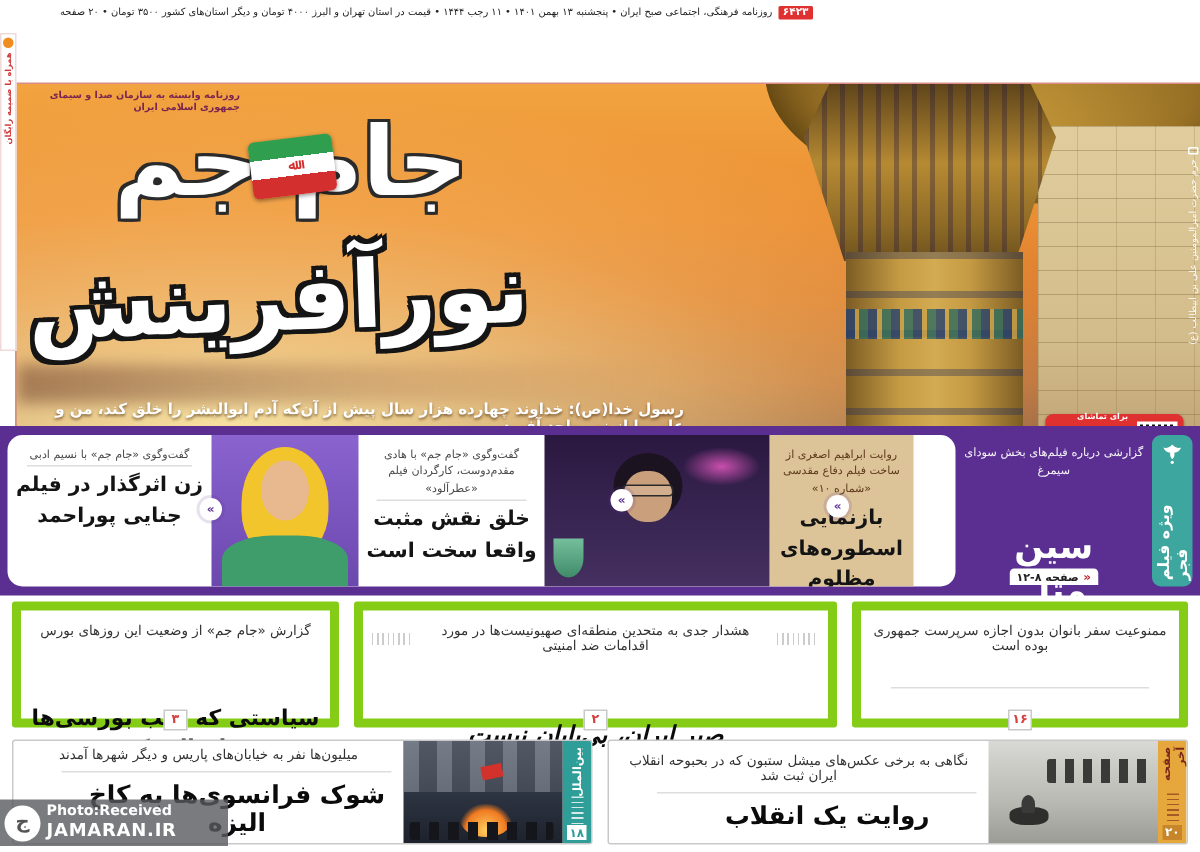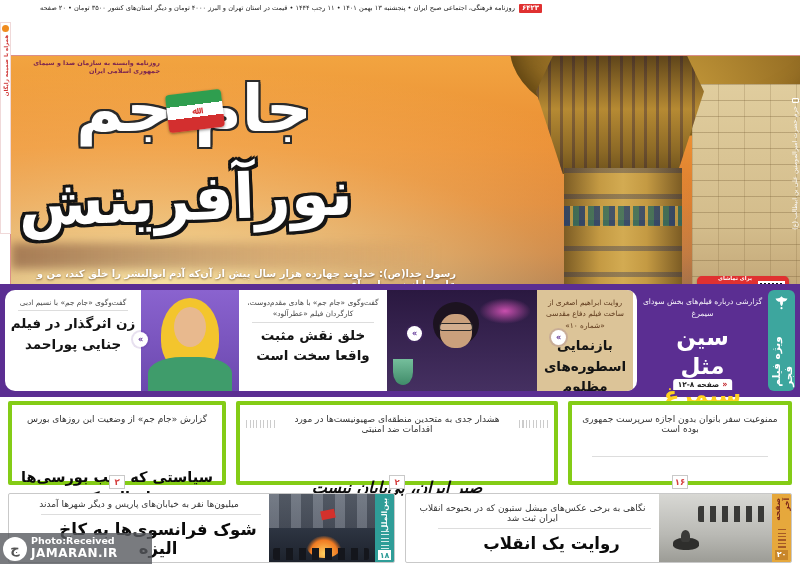--- a/index.html
+++ b/index.html
@@ -80,51 +80,51 @@
   .feat-white{width:632px;background:#fff;border-radius:10px;display:flex;direction:ltr;overflow:hidden;position:relative;flex:0 0 auto;}
   .ftext{display:flex;flex-direction:column;align-items:center;justify-content:flex-start;padding:7px 5px;direction:rtl;text-align:center;}
   .ftext .kick{font-size:7.4px;color:#4a4a4a;line-height:1.55;}
   .ftext .fdiv{width:88%;height:1px;background:#ddd;margin:2px 0;}
   .ftext .head{font-size:13.5px;font-weight:bold;color:#141414;line-height:1.5;}
   .ftA{width:136px;}
   .fphotoA{width:98px;flex:0 0 auto;background:linear-gradient(180deg,#8a63cf,#6b48ae);position:relative;overflow:hidden;}
   .fphotoA .scarf{position:absolute;left:50%;top:8px;transform:translateX(-50%);width:58px;height:74px;border-radius:50% 50% 42% 42%;background:#f3c52d;}
   .fphotoA .face{position:absolute;left:50%;top:17px;transform:translateX(-50%);width:32px;height:40px;border-radius:50%;background:#e8b98e;}
   .fphotoA .dress{position:absolute;left:50%;bottom:-6px;transform:translateX(-50%);width:84px;height:40px;border-radius:40% 40% 0 0;background:#3f9c6b;}
-  .ftB{width:148px;}
+  .ftB{width:124px;}
   .fphotoB{width:150px;flex:0 0 auto;background:linear-gradient(180deg,#2a1840,#453061);position:relative;overflow:hidden;}
   .fphotoB .glow{position:absolute;right:6px;top:8px;width:52px;height:26px;background:radial-gradient(ellipse,#c94fae,transparent 70%);}
   .fphotoB .hair{position:absolute;left:46px;top:12px;width:46px;height:44px;border-radius:50%;background:#1c1320;}
   .fphotoB .faceB{position:absolute;left:53px;top:24px;width:32px;height:34px;border-radius:45%;background:#caa07c;}
   .fphotoB .glasses{position:absolute;left:52px;top:33px;width:34px;height:8px;border:1.5px solid #2a2a2a;border-radius:3px;background:rgba(255,255,255,.15);}
   .fphotoB .flask{position:absolute;left:6px;bottom:6px;width:20px;height:26px;border-radius:0 0 50% 50%;background:linear-gradient(180deg,#7fd9a8,#3f9c6b);opacity:.85;}
   .ftC{width:96px;background:#dcc498;}
   .ftC .kick{color:#5f3a1c;}
   .fphotoC{flex:1;background:linear-gradient(180deg,#70755c,#55584a);position:relative;overflow:hidden;}
   .fphotoC .man{position:absolute;left:50%;top:10px;transform:translateX(-50%);width:40px;height:70px;border-radius:40% 40% 10% 10%;background:#3c3a35;}
   .fphotoC .faceC{position:absolute;left:50%;top:14px;transform:translateX(-50%);width:22px;height:24px;border-radius:50%;background:#b78a63;}
   .badge-circle{position:absolute;width:15px;height:15px;border-radius:50%;background:#fff;color:#5b2e92;
         font-size:8px;font-weight:bold;display:flex;align-items:center;justify-content:center;box-shadow:0 0 0 2px rgba(91,46,146,.15);}
   .bc1{left:128px;top:42px;} .bc2{left:402px;top:36px;} .bc3{left:546px;top:40px;}
   .feat-simorgh{flex:1;display:flex;flex-direction:column;align-items:center;justify-content:flex-start;
-        color:#fff;direction:rtl;text-align:center;padding-top:6px;position:relative;}
+        color:#fff;direction:rtl;text-align:center;padding-top:6px;position:relative;gap:28px;}
   .feat-simorgh .kick{font-size:7.6px;line-height:1.6;opacity:.95;}
   .feat-simorgh .big{font-size:23px;font-weight:bold;line-height:1.25;margin-top:3px;}
   .feat-simorgh .big .yellow{color:#ffd21f;margin-top:15px;}
   .fs-badge{position:absolute;bottom:1px;left:50%;transform:translateX(-50%);background:#fff;border-radius:3px 3px 0 0;
         padding:1px 5px;display:flex;direction:rtl;align-items:center;gap:3px;white-space:nowrap;}
   .fs-badge .chev{color:#c2262b;font-size:8px;font-weight:bold;}
   .fs-badge .lbl{font-size:7.4px;font-weight:bold;color:#222;}
   .feat-ribbon{width:27px;flex:0 0 auto;background:#3da69e;border-radius:6px;display:flex;flex-direction:column;
         align-items:center;padding:5px 0 4px;color:#fff;}
   .feat-ribbon svg{width:17px;height:17px;margin-bottom:4px;}
   .feat-ribbon .vlbl{writing-mode:vertical-rl;transform:rotate(180deg);font-size:10.5px;font-weight:bold;letter-spacing:1px;}
   
   .stories{position:absolute;top:401px;right:8px;left:8px;height:84px;display:flex;direction:rtl;gap:10px;}
-  .story{background:#fff;border:4px solid #84cc16;border-radius:2px;position:relative;
+  .story{background:#fff;border:6px solid #84cc16;border-radius:2px;position:relative;
         display:flex;flex-direction:column;align-items:center;padding:9px 6px 4px;gap:16px;}
   .story .kick{font-size:9px;color:#333;text-align:center;display:flex;align-items:center;gap:5px;}
   .hatch{display:inline-block;width:34px;height:8px;
         background:repeating-linear-gradient(90deg,#ccc 0 1px,transparent 1px 3.5px);}
   .story .sdiv{width:86%;height:1px;background:#ddd;margin:6px 0 5px;}
   .story .head{font-weight:bold;color:#0b0b0b;text-align:center;line-height:1.4;}
   .st16{width:224px;} .st16 .head{font-size:15px;}
   .st2{flex:1;} .st2 .head{font-size:16px;letter-spacing:-.5px;font-style:italic;}
   .st3{width:218px;} .st3 .head{font-size:14.5px;}
   .pbadge{position:absolute;bottom:-8px;left:50%;transform:translateX(-50%);width:16px;height:14px;background:#fff;

